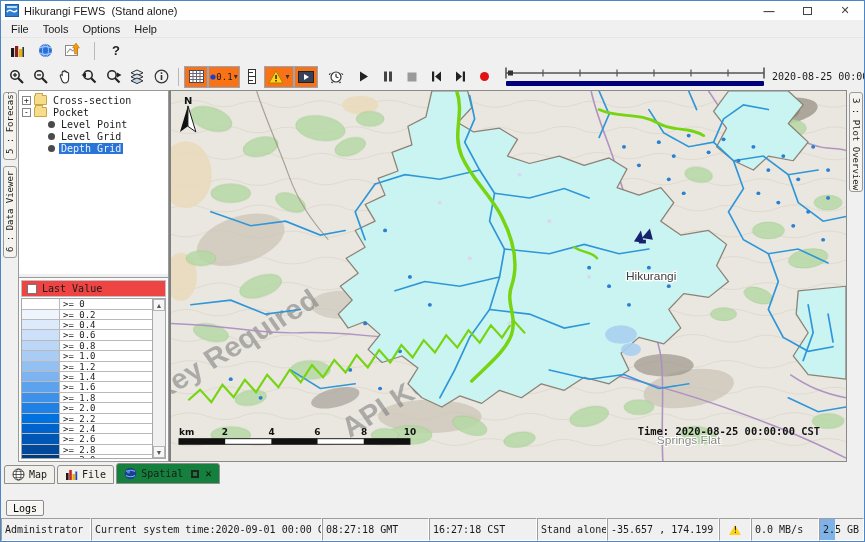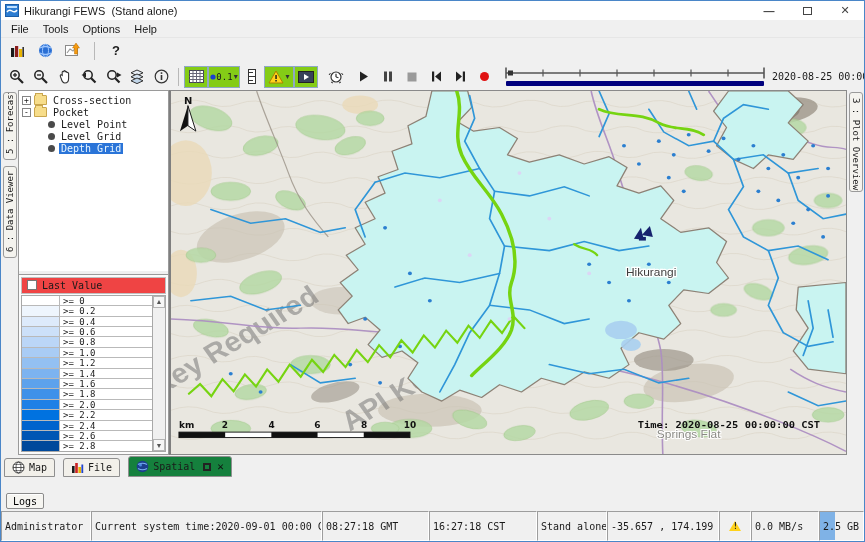--- a/index.html
+++ b/index.html
@@ -19,21 +19,21 @@
   .win-btn { width:38px; height:100%; display:flex; align-items:center; justify-content:center; color:#444; font-size:11px; }
   .wc-min { font-weight:bold; }
   .wc-max span { display:block; width:9px; height:8px; border:1px solid #444; }
   
   .menubar { height:18px; background:#f0f0f0; display:flex; align-items:center; padding-left:3px; flex:0 0 auto; border-bottom:1px solid #e6e6e6; }
   .menu-item { padding:1px 7px; }
   
   .toolbar1 { height:25px; display:flex; align-items:center; padding-left:4px; gap:4px; flex:0 0 auto; }
   .toolbar2 { height:27px; display:flex; align-items:center; padding-left:4px; flex:0 0 auto; }
   .tbtn { width:24px; height:22px; display:flex; align-items:center; justify-content:center; border:1px solid transparent; flex:0 0 auto; }
-  .tbtn.boxed { border:1px solid #8fa8c4; background:#84cc16; }
+  .tbtn.boxed { border:1px solid #8fa8c4; background:#f97316; }
   .tsep { width:1px; height:18px; background:#b8b8b8; margin:0 5px; flex:0 0 auto; }
   .dd-arrow { font-size:8px; color:#333; margin-left:1px; }
   .thresh-val { font-size:9px; font-family:"DejaVu Sans Mono", monospace; }
   .timeline-wrap { margin-left:8px; display:flex; align-items:center; flex:0 0 auto; }
   .tl-date { font-family:"DejaVu Sans Mono", monospace; font-size:10px; margin-left:6px; white-space:nowrap; }
   
   .main { flex:1 1 auto; display:flex; min-height:0; }
   .side-strip { width:17px; background:#f0f0f0; display:flex; flex-direction:column; align-items:center; padding-top:2px; gap:6px; flex:0 0 auto; }
   .vtab { writing-mode:vertical-rl; transform:rotate(180deg); font-family:"DejaVu Sans Mono", monospace;
           font-size:9px; background:#f4f3ee; border:1px solid #9a9a9a; border-radius:3px;
@@ -63,31 +63,31 @@
   .legend-rows { flex:1; overflow:hidden; }
   .lrow { display:flex; height:10.4px; border-bottom:1px solid #b9b9b9; }
   .lswatch { width:38px; border-right:1px solid #b9b9b9; flex:0 0 auto; }
   .llabel { flex:1; font-family:"DejaVu Sans Mono", monospace; font-size:9px; line-height:10px; padding-left:3px; background:#fff; }
   .scrollbar { width:13px; background:#f0f0f0; border-left:1px solid #a8a8a8; display:flex; flex-direction:column; justify-content:space-between; flex:0 0 auto; }
   .sb-btn { height:12px; display:flex; align-items:center; justify-content:center; font-size:7px; color:#555; border:1px solid #b5b5b5; background:#f6f6f6; }
   
   .map-area { flex:1; position:relative; border:1px solid #8a8a8a; border-left:2px solid #7f7f7f; background:#e9e7e0; min-width:0; overflow:hidden; }
   .map-area svg.mapsvg { display:block; width:100%; height:100%; }
   
-  .bottom-tabs { height:22px; display:flex; align-items:flex-end; padding-left:3px; gap:8px; flex:0 0 auto; }
+  .bottom-tabs { height:22px; display:flex; align-items:flex-end; padding-left:3px; gap:2px; flex:0 0 auto; }
   .btab { height:19px; display:flex; align-items:center; gap:4px; padding:0 7px; border:1px solid #8f8f8f;
           border-radius:3px 3px 0 0; background:#f2f0ea; font-family:"DejaVu Sans Mono", monospace; font-size:10px; }
   .btab.active { background:#15803d; height:21px; }
   .mini-max { width:8px; height:8px; border:2px solid #222; margin-left:4px; }
   .mini-close { font-weight:bold; font-size:11px; color:#111; margin-left:2px; }
   .logs-row { height:20px; display:flex; align-items:center; padding-left:5px; flex:0 0 auto;margin-top:14px; }
   .logs-btn { height:16px; padding:0 6px; border:1px solid #8a8a8a; border-radius:2px; background:#f6f5f1;
               font-family:"DejaVu Sans Mono", monospace; font-size:10px; box-shadow:inset 0 1px 0 #fff; }
   
-  .statusbar { height:30px; display:flex; flex:0 0 auto; font-family:"DejaVu Sans Mono", monospace; font-size:10px; }
+  .statusbar { height:23px; display:flex; flex:0 0 auto; font-family:"DejaVu Sans Mono", monospace; font-size:10px; }
   .scell { border:1px solid; border-color:#9d9d9d #ffffff #ffffff #9d9d9d; background:#f0f0f0;
            padding:0 3px; display:flex; align-items:center; overflow:hidden; white-space:nowrap; }
   .mem { background:linear-gradient(90deg,#7fb2e6 0 34%, #f0f0f0 34%); }
   .warn-tri { width:0; height:0; border-left:6px solid transparent; border-right:6px solid transparent; border-bottom:10px solid #ffd21a; position:relative; }
   .warn-tri::after { content:"!"; position:absolute; left:-2px; top:1px; font-size:8px; font-weight:bold; color:#222; }
   .icon-svg { display:block; }
 </style>
 </head>
 <body>
 

